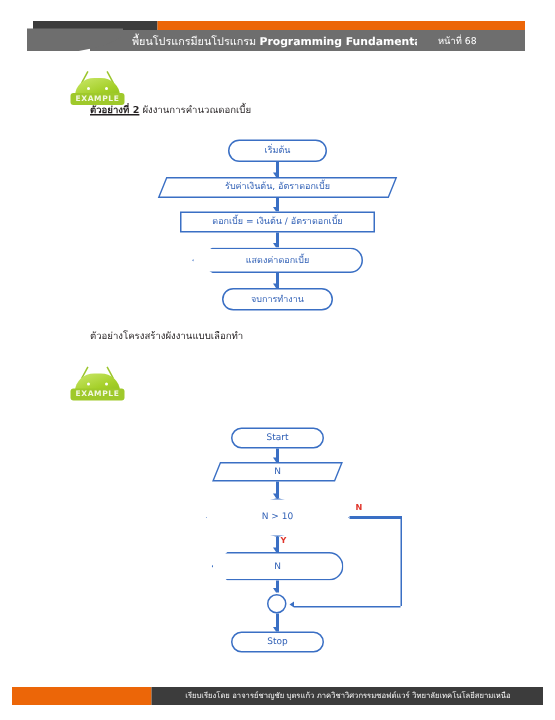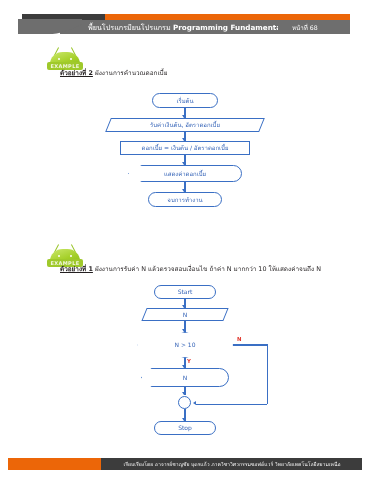--- a/index.html
+++ b/index.html
@@ -152,31 +152,31 @@
       <span class="lbl">แสดงค่าดอกเบี้ย</span>
     </div>
     <div class="ln v" style="left:184.4px;top:182px;height:10px;"></div>
     <div class="arw down" style="left:182.4px;top:189px;"></div>
 
     <div class="node n-term" style="left:148px;top:192px;width:74px;height:15px;">
       <span>จบการทำงาน</span>
     </div>
   </div>
 
+  <div class="txt" id="cap2">ตัวอย่างโครงสร้างผังงานแบบเลือกทำ</div>
 
   <div class="droid" id="droid2">
     <div class="ant l"></div>
     <div class="ant r"></div>
     <div class="head"></div>
     <div class="eye l"></div>
     <div class="eye r"></div>
     <div class="tag">EXAMPLE</div>
   </div>
 
-  <div class="txt" id="cap3"><span class="lead">ตัวอย่างที่ 1</span><span> ผังงานการรับค่า N แล้วตรวจสอบเงื่อนไข ถ้าค่า N มากกว่า 10 ให้แสดงค่าจนถึง N</span></div>
 
   <div class="fc" id="fc2" style="left:0;top:0;width:370px;height:470px;">
 
     <div class="node n-term" style="left:154px;top:285px;width:62px;height:14px;">
       <span>Start</span>
     </div>
     <div class="ln v" style="left:184.4px;top:299px;height:9px;"></div>
     <div class="arw down" style="left:182.4px;top:305px;"></div>
 
     <div class="node n-io" style="left:144px;top:308px;width:82px;height:13px;">

